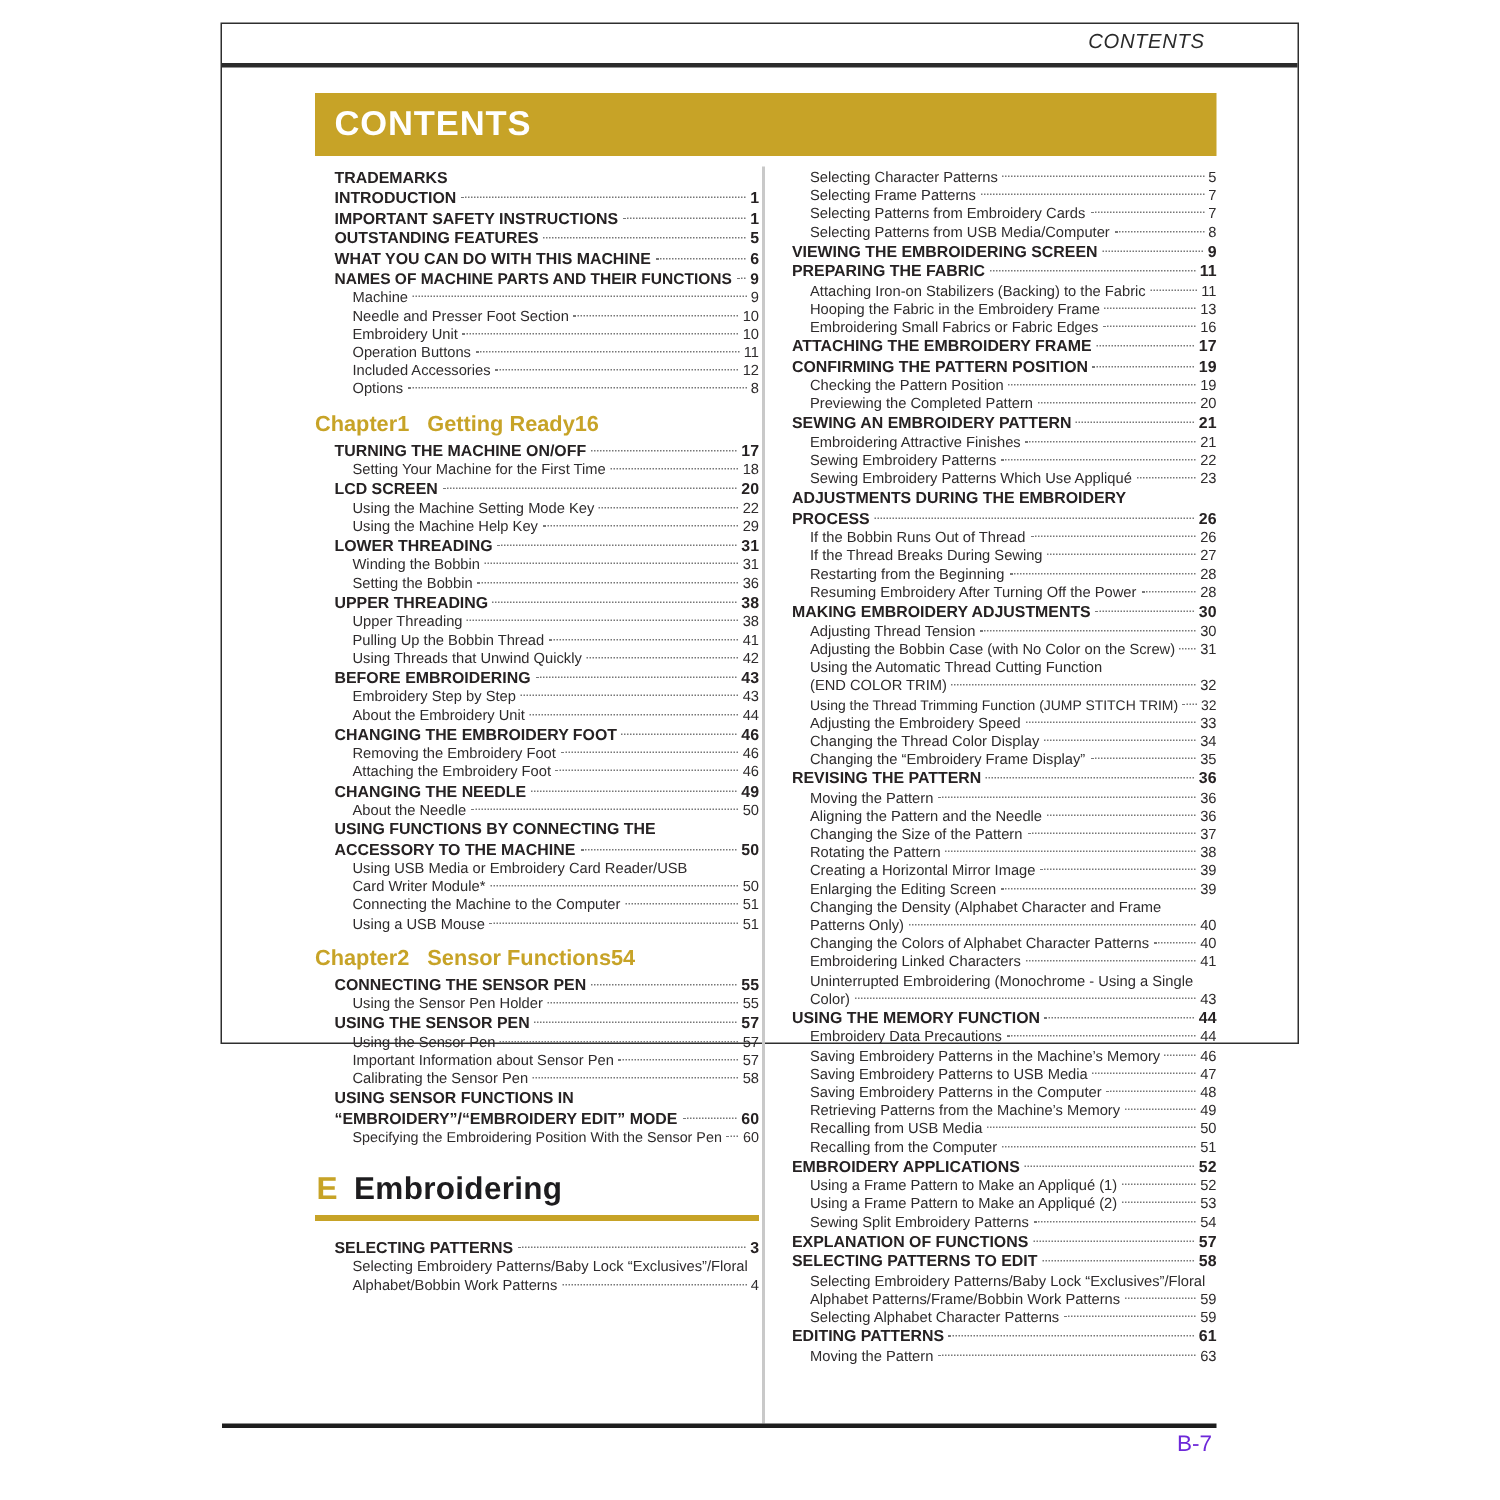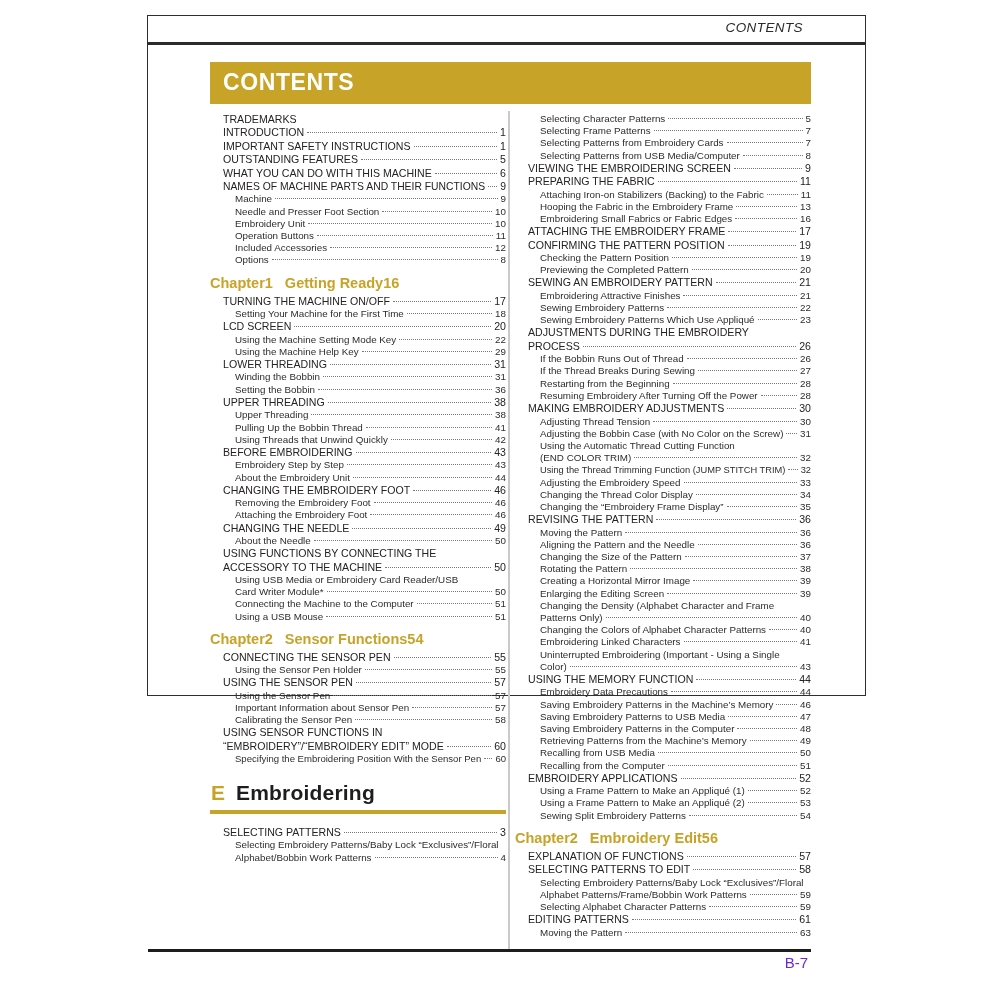--- a/index.html
+++ b/index.html
@@ -21,21 +21,21 @@
   .banner{
     position:absolute;top:46px;left:62px;width:601px;height:42px;
     background:var(--gold);color:#fff;font-weight:bold;font-size:23px;
     line-height:41px;padding-left:13px;box-sizing:border-box;letter-spacing:.6px;
   }
   .divider{position:absolute;left:360px;top:95px;width:2px;height:838px;background:#c9c9c9;}
   .col{position:absolute;top:97px;}
   .col-left{left:62px;width:296px;}
   .col-right{left:367px;width:296px;}
 
-  .entry.main-e{font-weight:normal;font-size:10.6px;line-height:13.4px;padding-left:13px;}
+  .entry.main-e{font-weight:bold;font-size:10.6px;line-height:13.4px;padding-left:13px;}
   .entry.sub{font-size:9.8px;line-height:12.2px;padding-left:25px;color:#2e2b2c;}
   .row{display:flex;align-items:baseline;}
   .row .txt{white-space:nowrap;}
   .row .lead{
     flex:1;min-width:5px;border-bottom:1.3px dotted #777;
     margin:0 3px;position:relative;top:-3px;
   }
   .row .pg{white-space:nowrap;}
 
   .part{margin-top:16px;}
@@ -692,21 +692,21 @@
       </div>
       <div class="entry sub">
         <div class="row">
           <span class="txt">Embroidering Linked Characters</span>
           <span class="lead"></span>
           <span class="pg">41</span>
         </div>
       </div>
       <div class="entry sub">
         <div class="row">
-          <span class="txt">Uninterrupted Embroidering (Important - Using a Single</span>
+          <span class="txt">Uninterrupted Embroidering (Monochrome - Using a Single</span>
         </div>
         <div class="row">
           <span class="txt">Color)</span>
           <span class="lead"></span>
           <span class="pg">43</span>
         </div>
       </div>
       <div class="entry main-e">
         <div class="row">
           <span class="txt">USING THE MEMORY FUNCTION</span>
@@ -783,24 +783,20 @@
           <span class="lead"></span>
           <span class="pg">53</span>
         </div>
       </div>
       <div class="entry sub">
         <div class="row">
           <span class="txt">Sewing Split Embroidery Patterns</span>
           <span class="lead"></span>
           <span class="pg">54</span>
         </div>
-      </div>
-      <div class="chapter">
-        <span class="ctext"><span class="clabel">Chapter2</span><span class="ctitle">Embroidery Edit</span></span>
-        <span class="cpg">56</span>
       </div>
       <div class="entry main-e">
         <div class="row">
           <span class="txt">EXPLANATION OF FUNCTIONS</span>
           <span class="lead"></span>
           <span class="pg">57</span>
         </div>
       </div>
       <div class="entry main-e">
         <div class="row">

